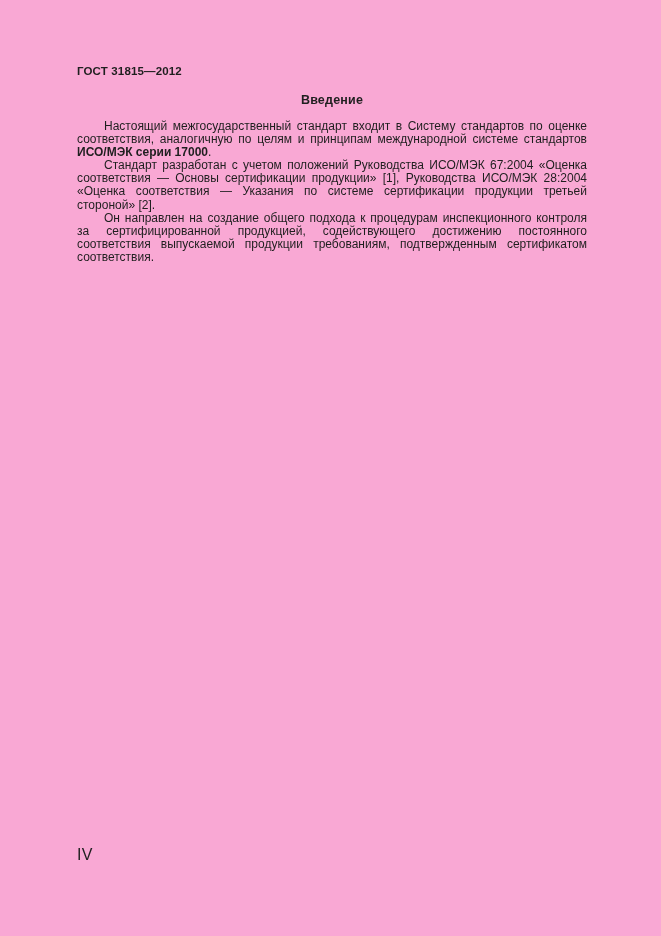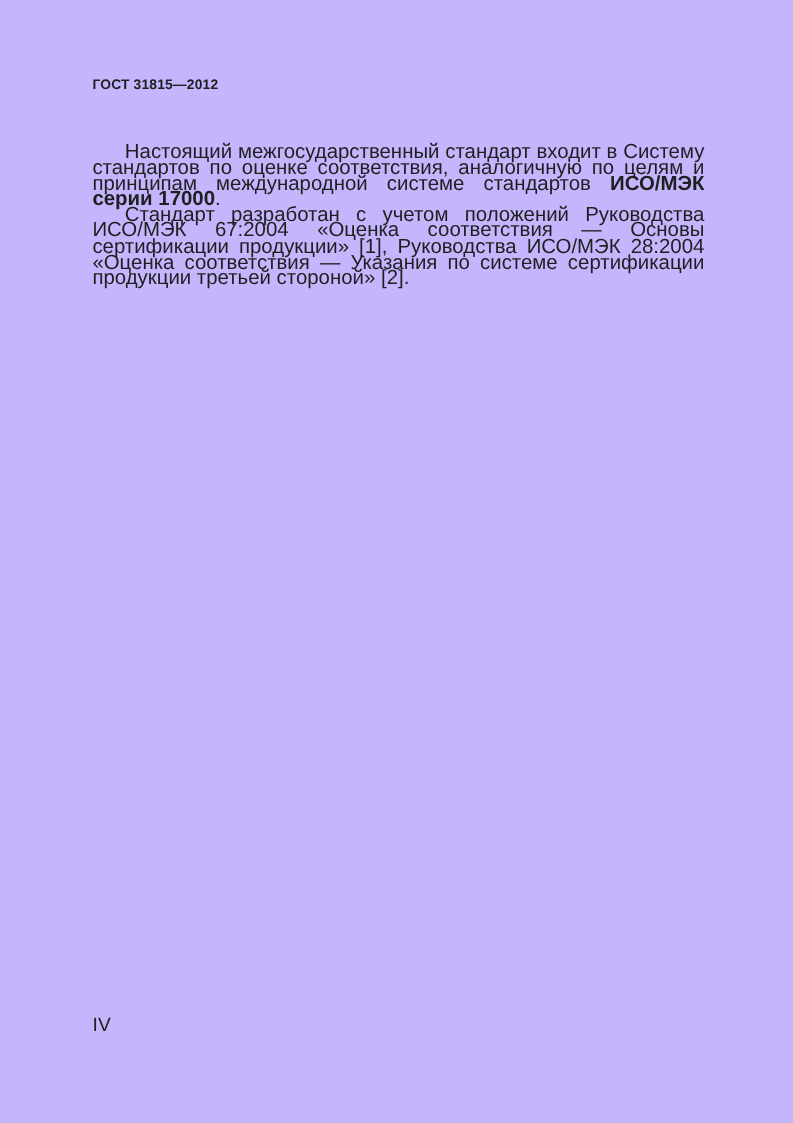--- a/index.html
+++ b/index.html
@@ -12,21 +12,21 @@
     height: 936px;
     position: relative;
     overflow: hidden;
     font-family: "Liberation Sans", "DejaVu Sans", sans-serif;
     color: #1f1f1f;
     -webkit-font-smoothing: antialiased;
   }
   .page {
     position: absolute;
     inset: 0;
-    background: #c4b5fd;
+    background: #f9a8d4;
   }
   .doc-code {
     position: absolute;
     left: 77px;
     top: 65px;
     font-size: 11.5px;
     font-weight: 700;
     letter-spacing: 0.15px;
     white-space: nowrap;
   }
@@ -39,21 +39,21 @@
     text-align: center;
     font-size: 12.5px;
     font-weight: 700;
     letter-spacing: 0.2px;
   }
   .body-text {
     position: absolute;
     left: 77px;
     top: 120px;
     width: 510px;
-    font-size: 17px;
+    font-size: 12px;
     line-height: 13.1px;
     text-align: justify;
     hyphens: manual;
   }
   .body-text p {
     margin: 0;
     padding: 0;
     text-indent: 27px;
   }
   .bold-ref {
@@ -67,24 +67,26 @@
     letter-spacing: 0.3px;
   }
 </style>
 </head>
 <body>
 
 <div class="page">
 
   <div class="doc-code">ГОСТ 31815—2012</div>
 
+  <h1 class="section-title">Введение</h1>
 
   <div class="body-text">
     <p><span>Настоящий межгосударственный стандарт входит в Систему стандартов по оценке соответствия, аналогичную по целям и принципам международной системе стандартов </span><span class="bold-ref">ИСО/МЭК серии 17000</span><span>.</span></p>
 
     <p>Стандарт разработан с учетом положений Руководства ИСО/МЭК 67:2004 «Оценка соответ­ствия — Основы сертификации продукции» [1], Руководства ИСО/МЭК 28:2004 «Оценка соответ­ствия — Указания по системе сертификации продукции третьей стороной» [2].</p>
 
+    <p>Он направлен на создание общего подхода к процедурам инспекционного контроля за сертифици­рованной продукцией, содействующего достижению постоянного соответствия выпускаемой продукции требованиям, подтвержденным сертификатом соответствия.</p>
 
   </div>
 
   <div class="page-number">IV</div>
 
 </div>
 
 </body></html>

